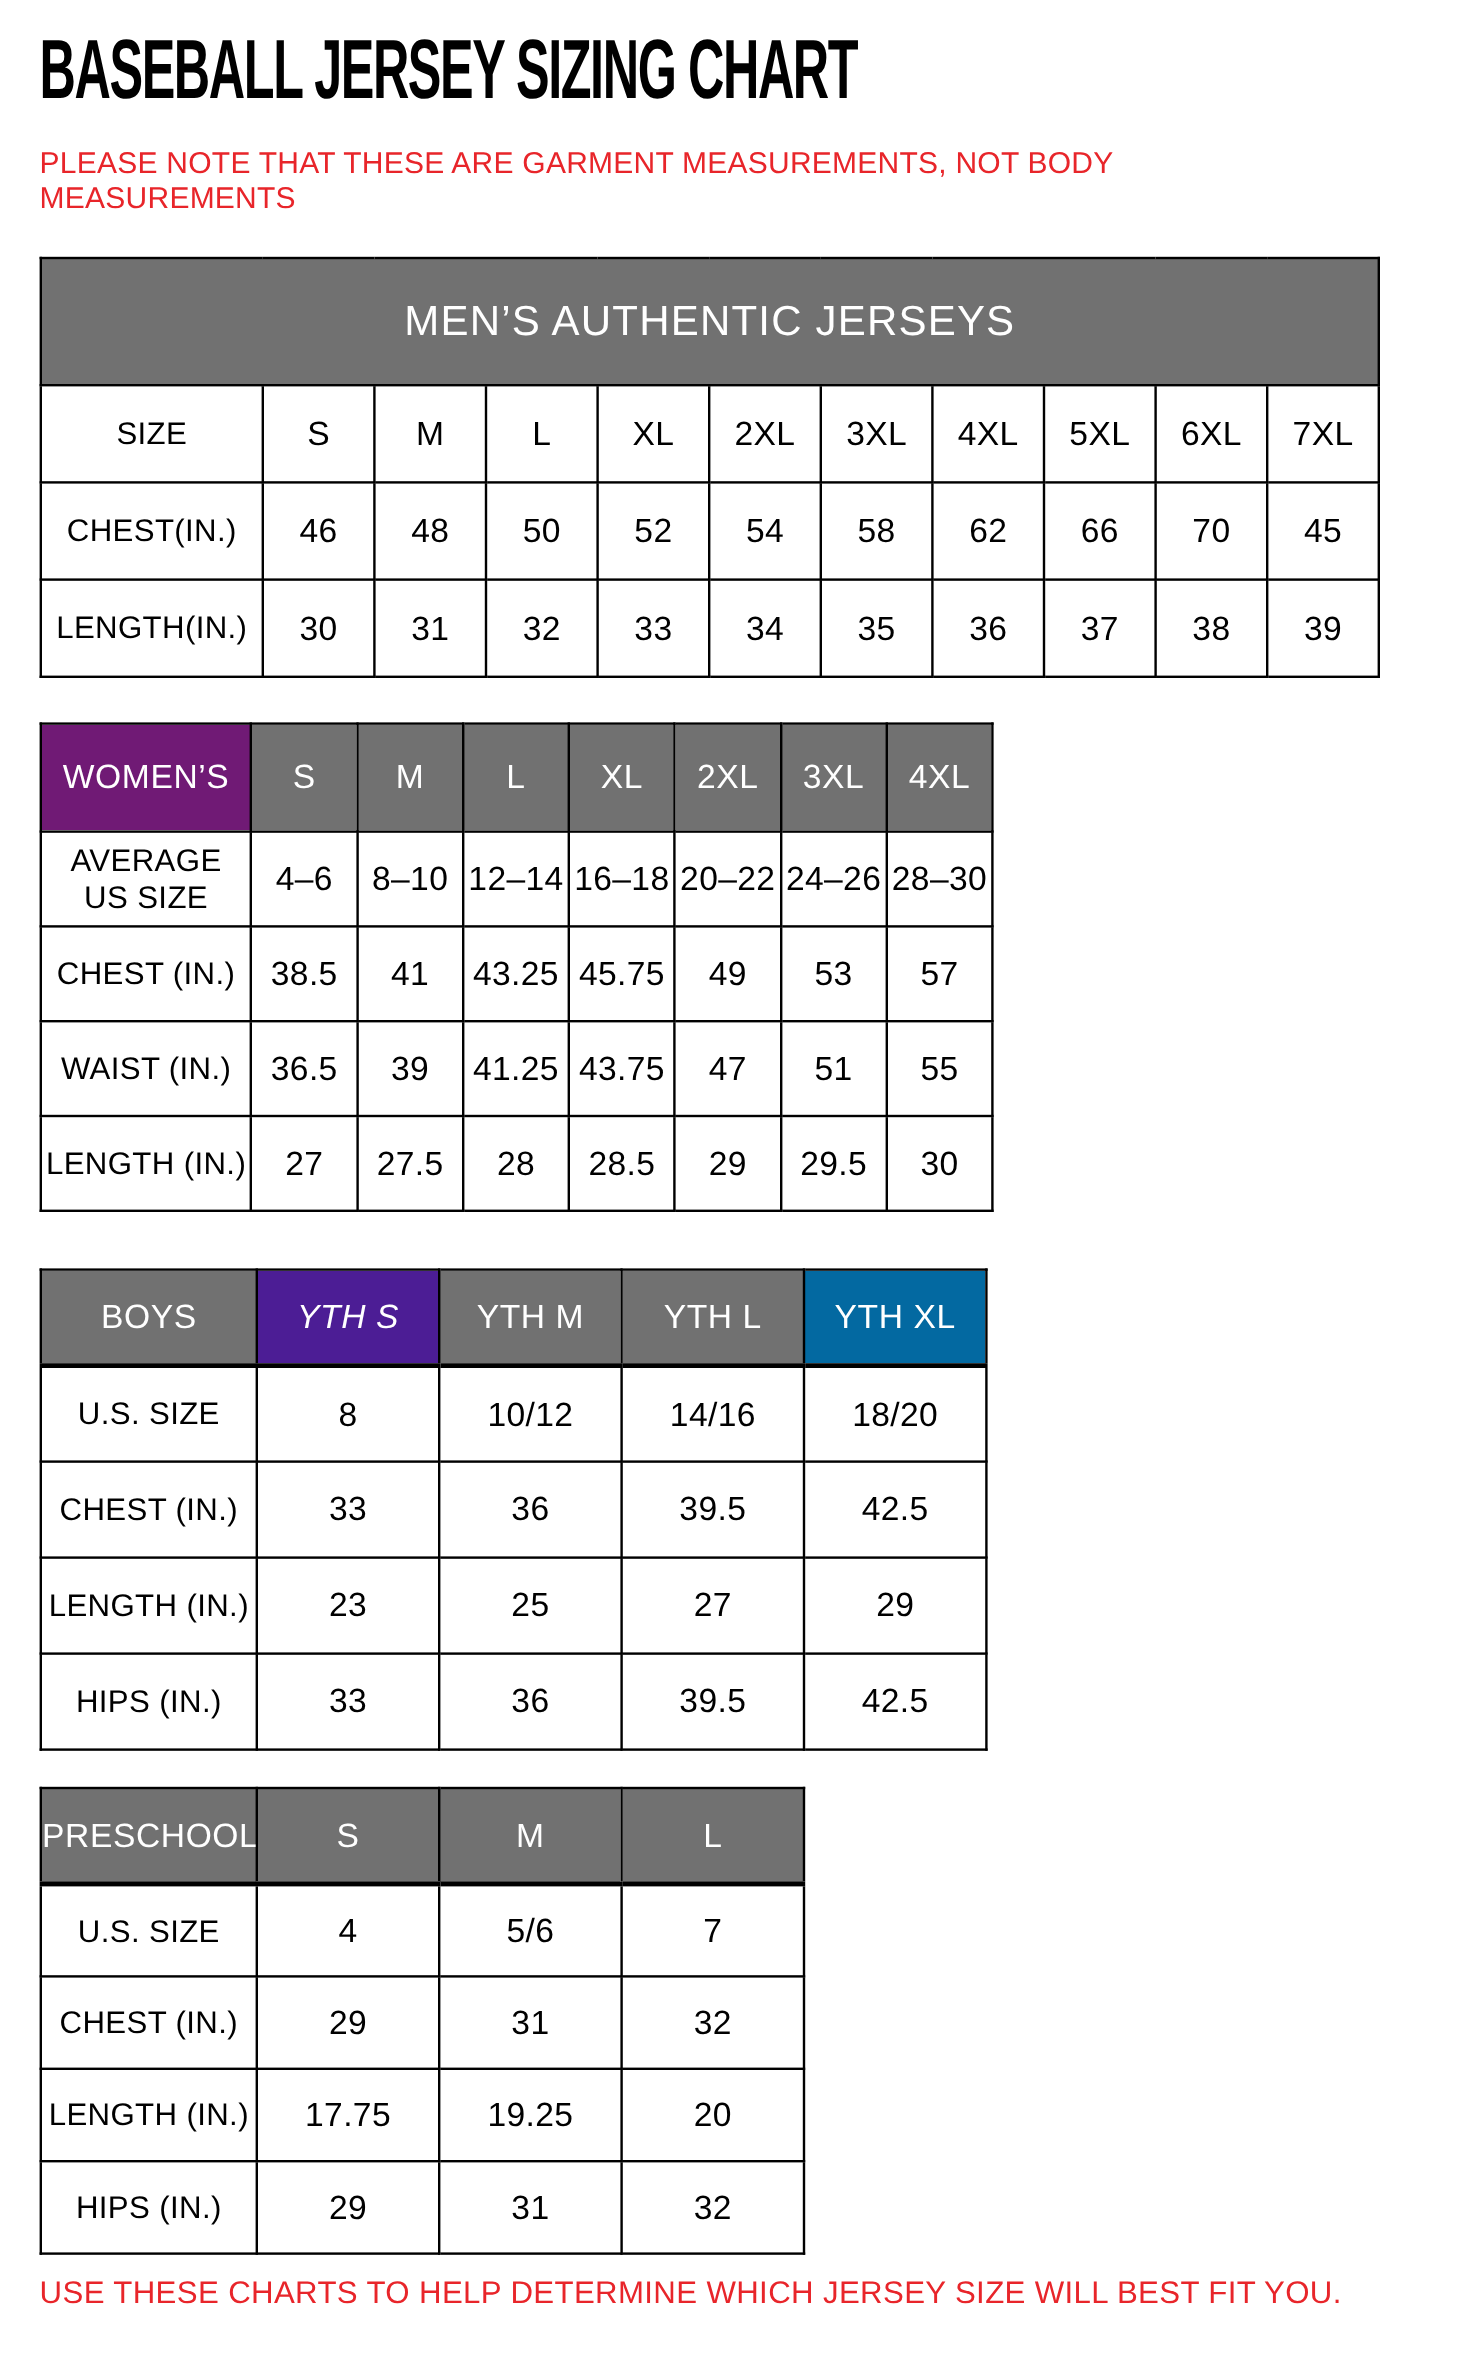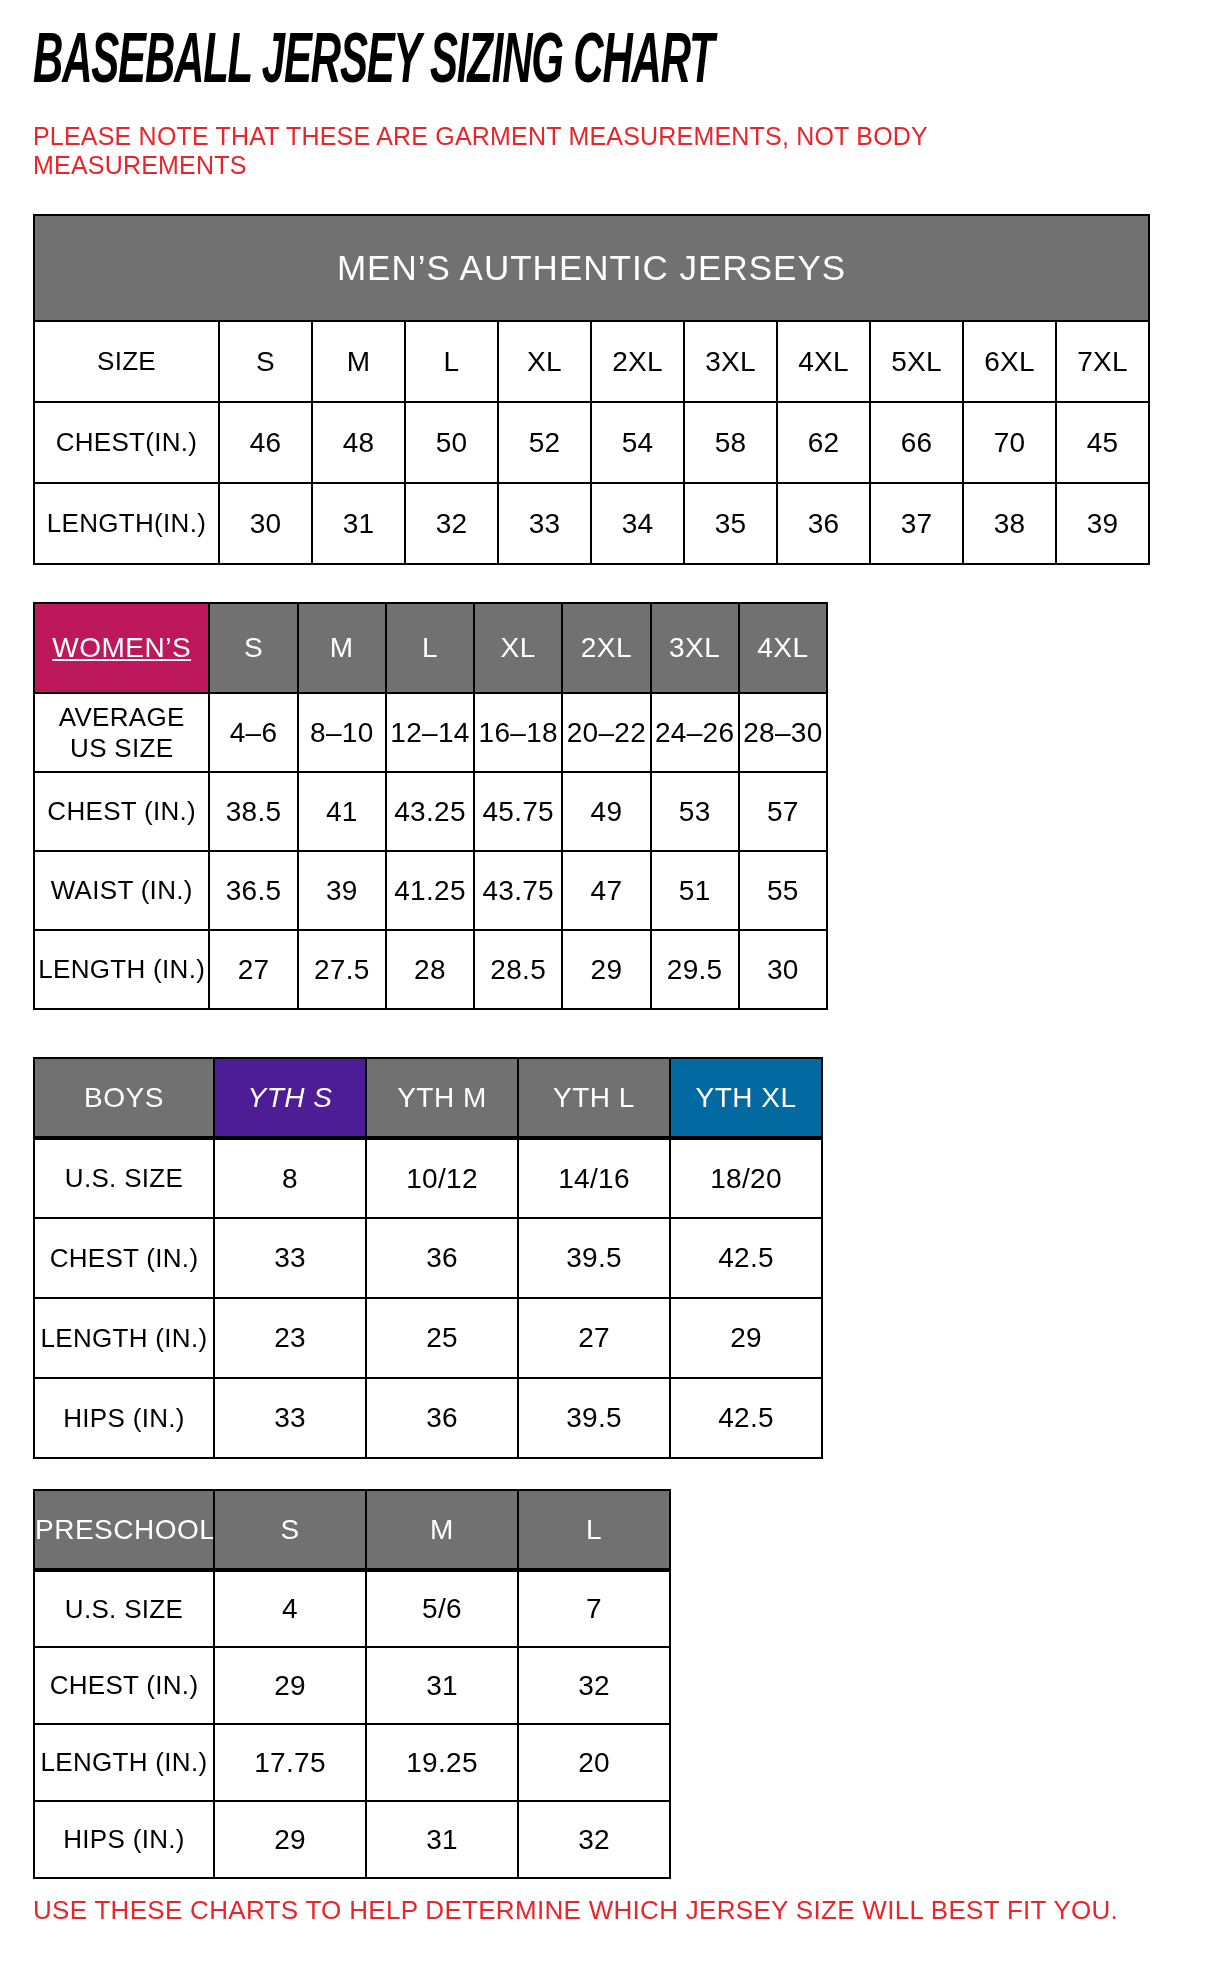--- a/index.html
+++ b/index.html
@@ -4,21 +4,21 @@
 <style>
   html,body { margin:0; padding:0; background:#ffffff; }
   body {
     width:1220px; height:1974px; overflow:hidden;
     font-family:"Liberation Sans", sans-serif; color:#000;
     -webkit-font-smoothing:antialiased;
   }
   .page { padding:22px 0 0 33px; }
 
   
-  h1.title { margin:0; height:80px; overflow:visible;font-style:italic; }
+  h1.title { margin:0; height:80px; overflow:visible; }
   h1.title .condensed {
     display:inline-block; font-size:70px; font-weight:800;
     letter-spacing:-2px; white-space:nowrap;
     transform:scaleX(0.60); transform-origin:left top;
     line-height:1.05;
   }
 
   
   .note {
     margin:20px 0 0 0; width:940px;
@@ -154,21 +154,21 @@
           <col class="c-data">
           <col class="c-data">
           <col class="c-data">
           <col class="c-data">
           <col class="c-data">
           <col class="c-data">
           <col class="c-data">
         </colgroup>
         <tbody>
           <tr class="header-row">
-            <th style="background: #be185d; text-decoration: underline;">WOMEN’S</th>
+            <th style="background: #701a75;">WOMEN’S</th>
             <th style="background: rgb(113, 113, 113);">S</th>
             <th style="background: rgb(113, 113, 113);">M</th>
             <th style="background: rgb(113, 113, 113);">L</th>
             <th style="background: rgb(113, 113, 113);">XL</th>
             <th style="background: rgb(113, 113, 113);">2XL</th>
             <th style="background: rgb(113, 113, 113);">3XL</th>
             <th style="background: rgb(113, 113, 113);">4XL</th>
           </tr>
           <tr class="data-row">
             <th class="row-label">AVERAGE

